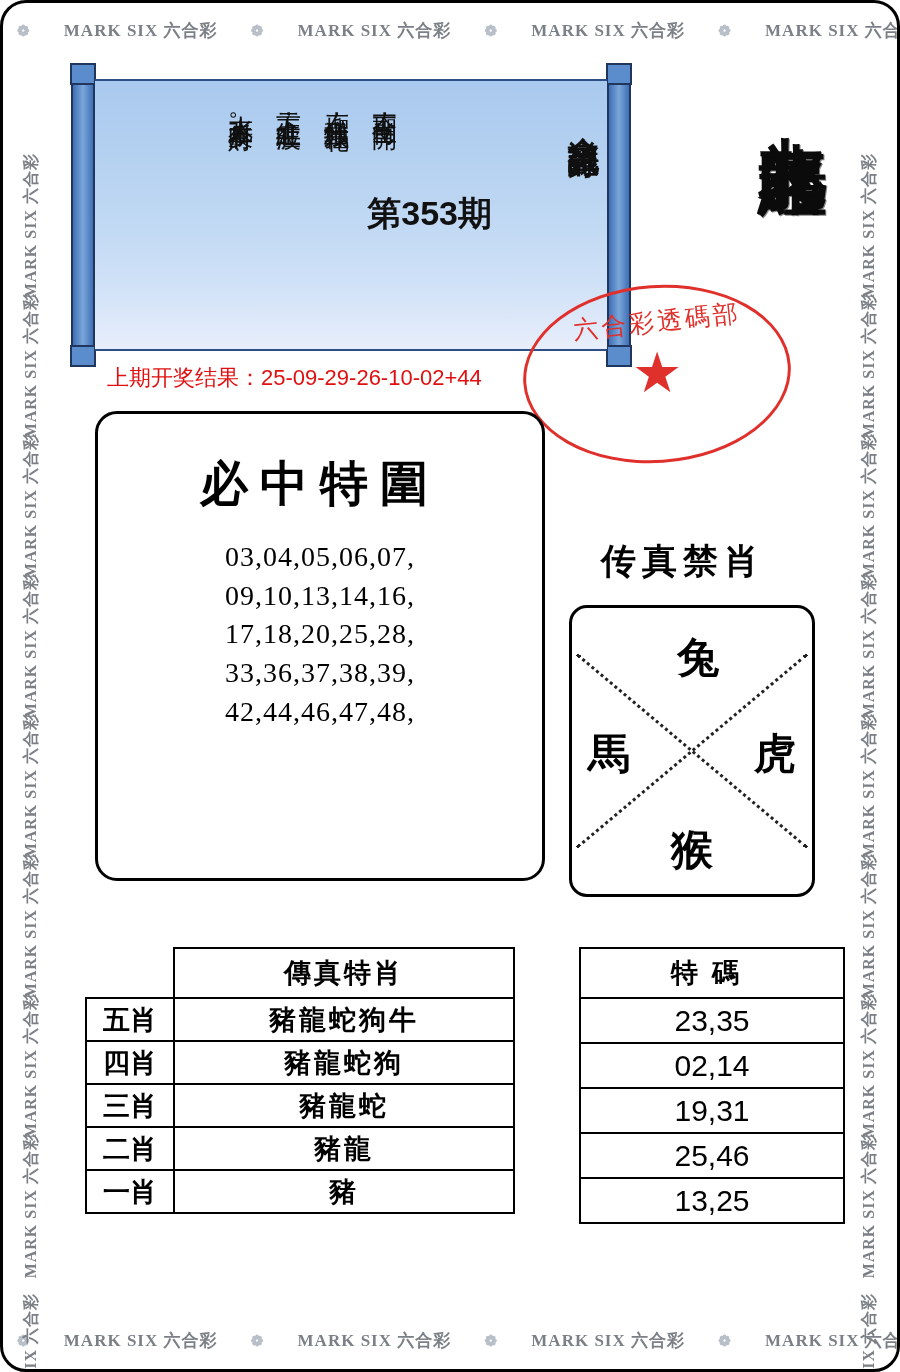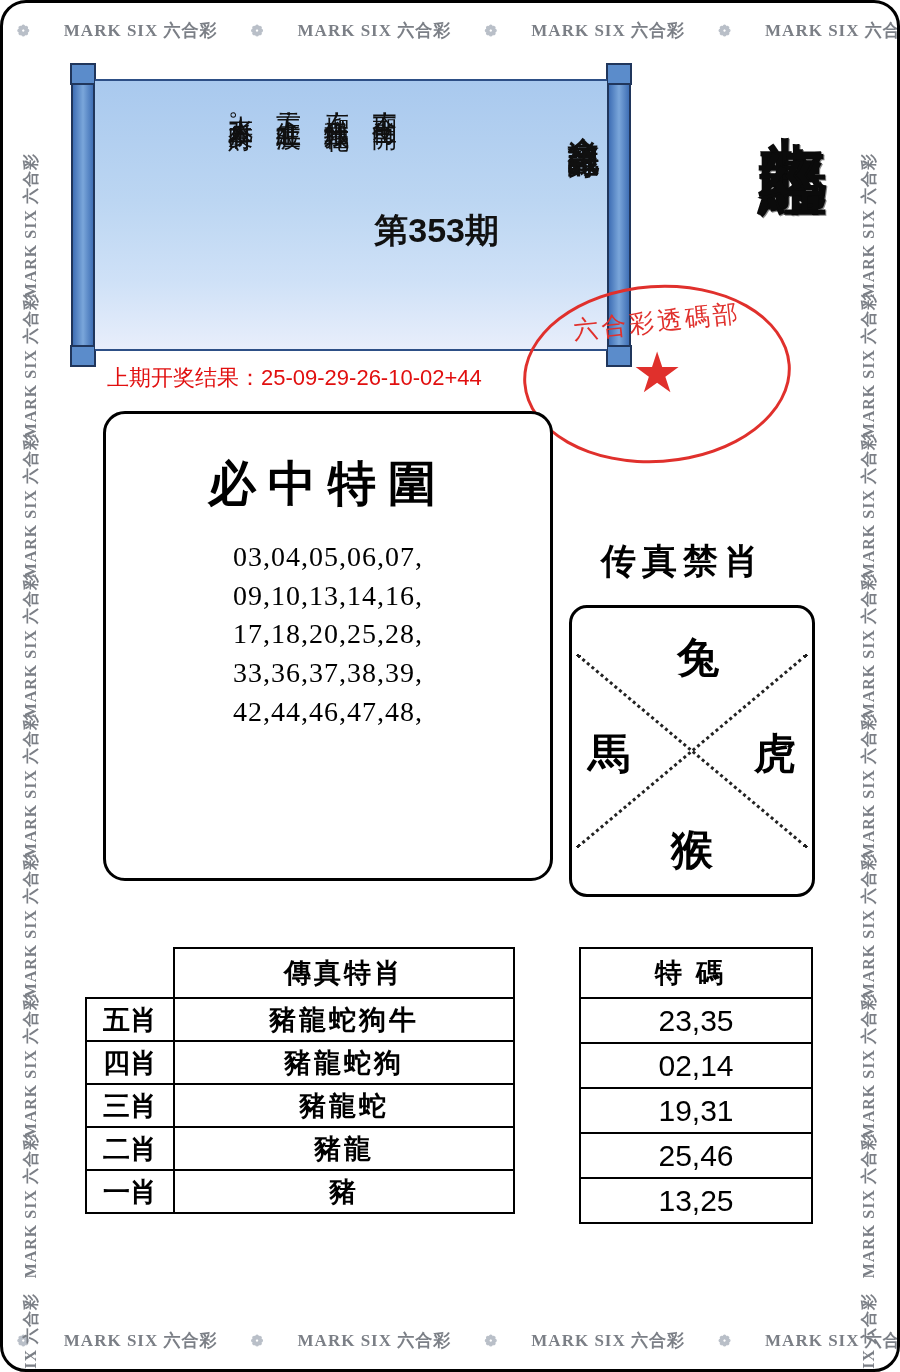--- a/index.html
+++ b/index.html
@@ -121,27 +121,26 @@
   }
   .col-title {
     right: 8px;
     font-size: 31px;
     font-weight: bold;
     letter-spacing: 4px;
     top: 30px;
   }
   .issue {
     position: absolute;
-    right: 108px;
+    right: 115px;
     top: 110px;
     font-size: 34px;
     font-weight: bold;
     color: #111;
     font-family: "Liberation Sans", sans-serif;
-    margin-top: 17px;
   }
   .poem1 { right: 210px; font-size: 25px; top: 14px; }
   .poem2 { right: 258px; font-size: 25px; top: 14px; }
   .poem3 { right: 306px; font-size: 25px; top: 14px; }
   .poem4 { right: 354px; font-size: 25px; top: 14px; }
 
   
   .big-title {
     position: absolute;
     right: 58px;
@@ -212,21 +211,21 @@
     font-size: 22px;
     color: #e10f0f;
     font-family: Liberation Sans, sans-serif;
     letter-spacing: 0px;
     white-space: nowrap;
   }
 
   
   .numbers-box {
     position: absolute;
-    left: 100px;
+    left: 92px;
     top: 408px;
     width: 450px;
     height: 470px;
     border: 3px solid #000;
     border-radius: 22px;
     background: #fff;
     box-sizing: border-box;
   }
   .numbers-title {
     text-align: center;
@@ -322,21 +321,21 @@
   .tbl-left .c0 { width: 78px; }
   .tbl-left .c1 { width: 330px; letter-spacing: 3px; }
 
   .tbl-right {
     left: 576px;
     top: 944px;
   }
   .tbl-right th {
     font-size: 27px;
     letter-spacing: 14px;
-    padding: 6px 0;
+    padding: 6px 16px;
     height: 36px;
     width: 230px;
   }
   .tbl-right td {
     font-size: 30px;
     height: 41px;
     font-family: "Liberation Sans", sans-serif;
     font-weight: normal;
     border-radius: 14px;
   }

